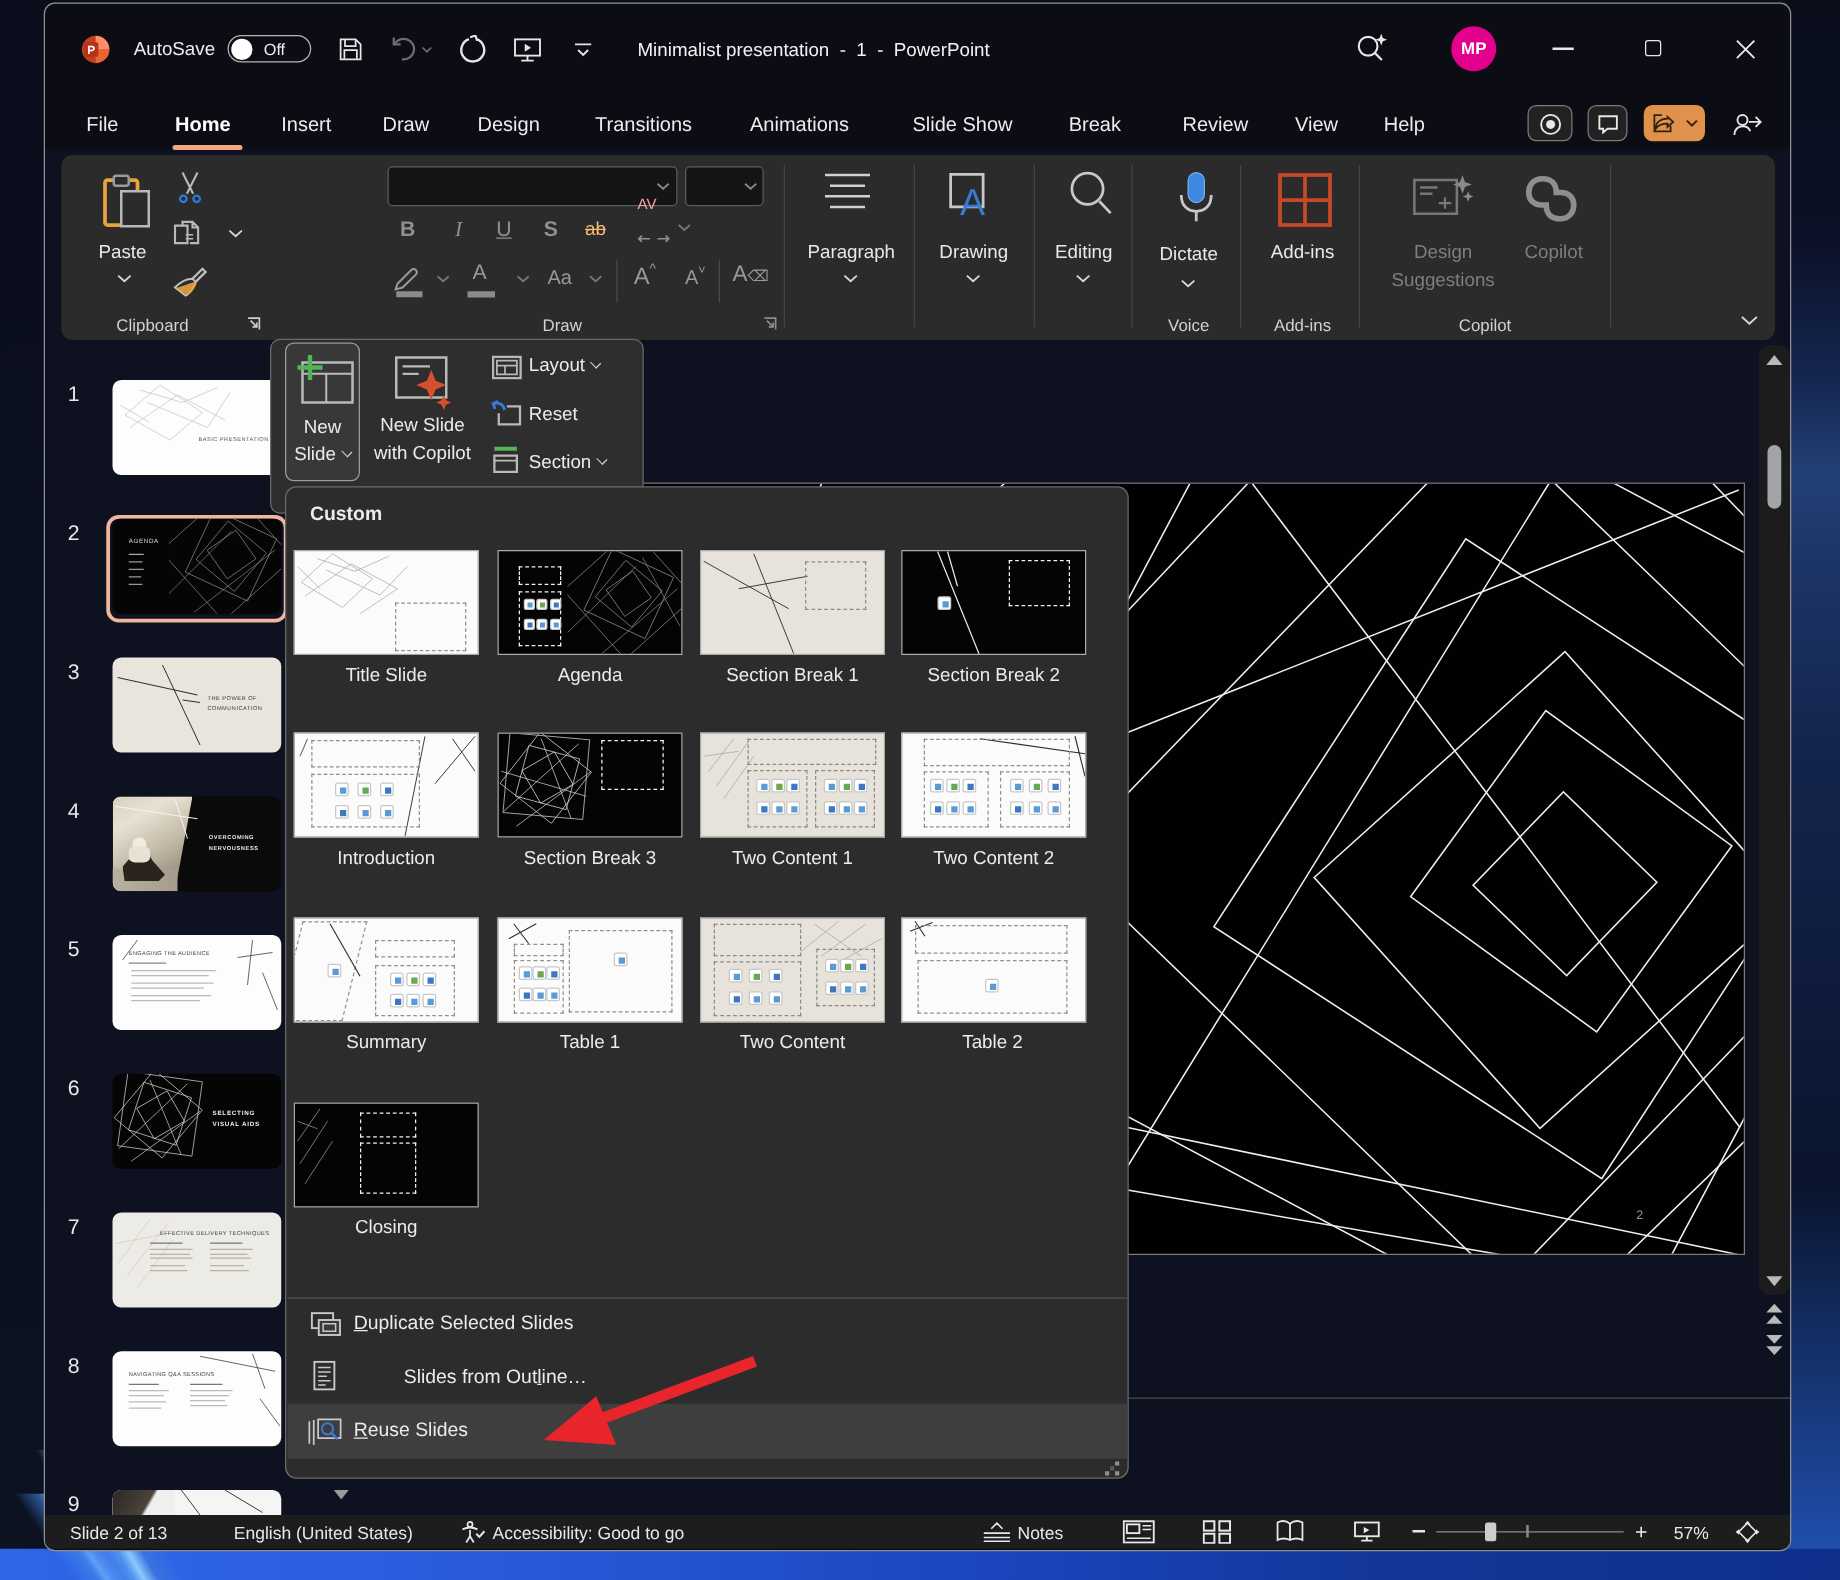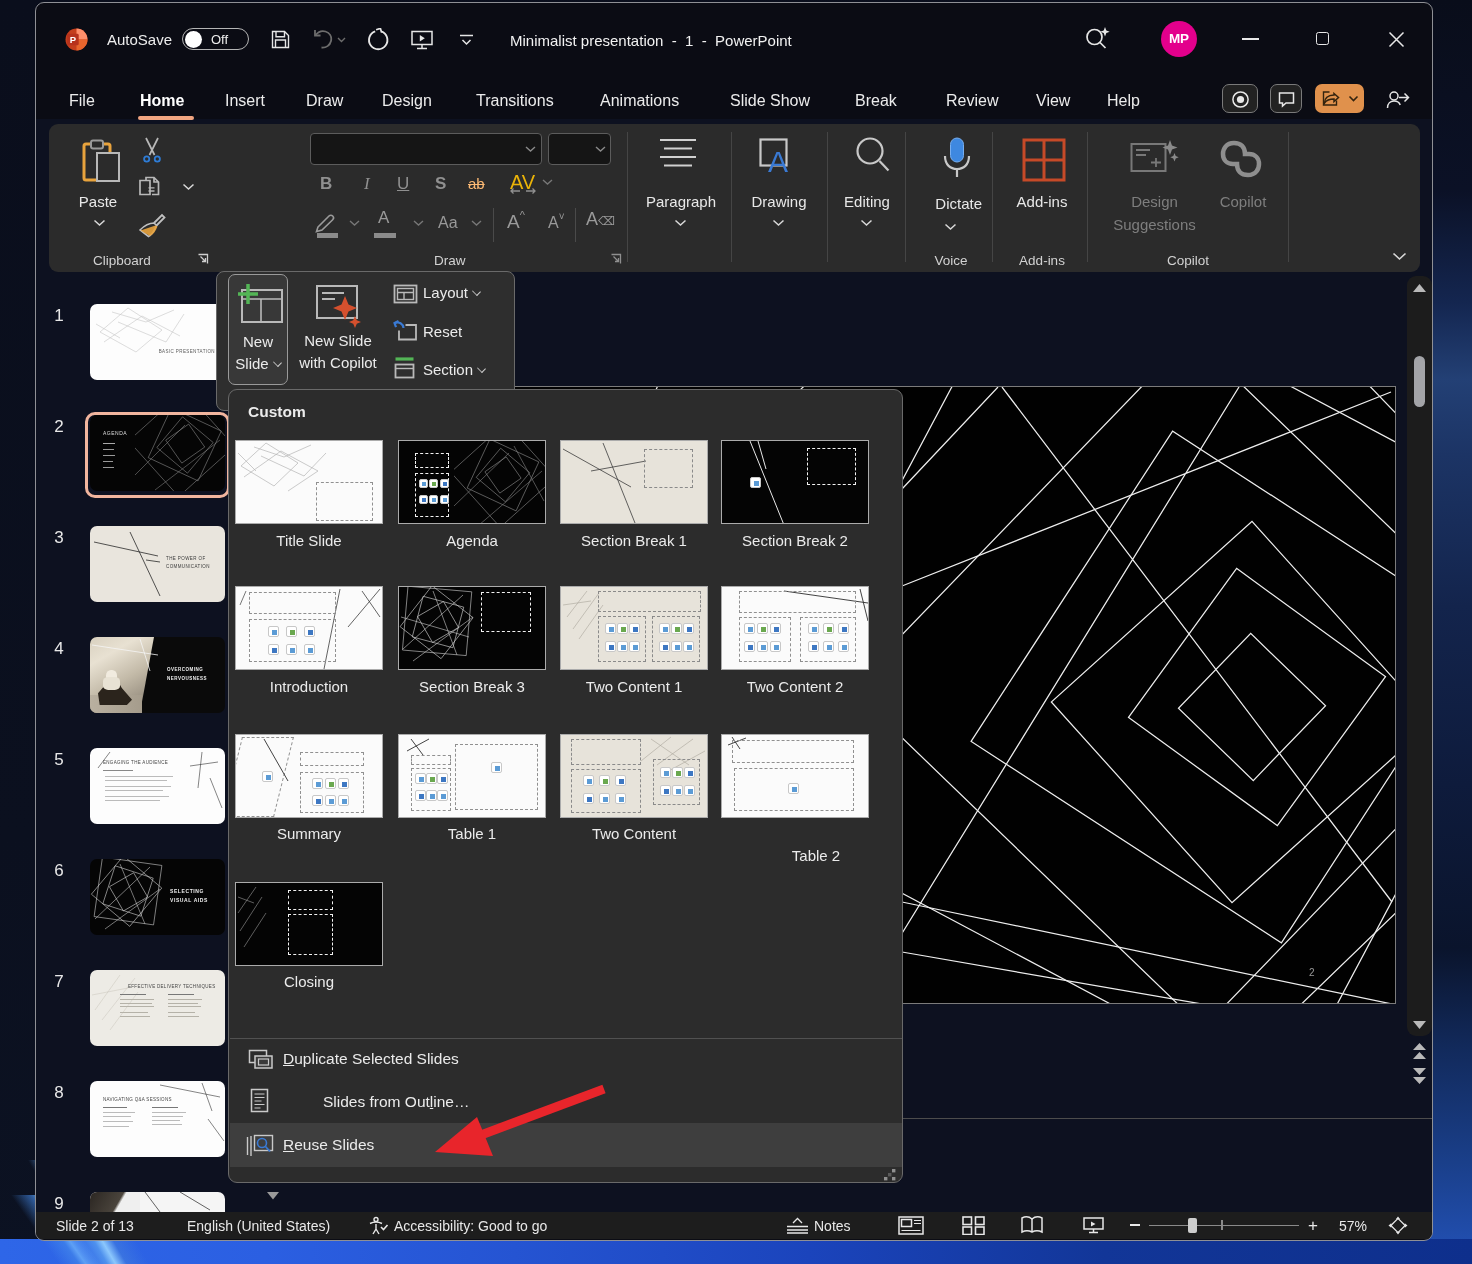--- a/index.html
+++ b/index.html
@@ -181,21 +181,21 @@
     <div class="abs" style="left:499px;top:9px;width:63px;height:32px;background:#151515;border:1px solid #5c5c5c;border-radius:4px;">
       <svg class="abs" style="left:46px;top:12px" width="11" height="7" viewBox="0 0 11 7" fill="none" stroke="#8a8a8a" stroke-width="1.4">
           <path d="M1 1 l4.5 4 4.5-4"></path>
         </svg>
     </div>
     <div class="abs" style="left:271px;top:50px;color:#909090;font-size:17px;font-weight:bold;">B</div>
     <div class="abs" style="left:315px;top:50px;color:#909090;font-size:17px;font-style:italic;font-family:'Liberation Serif',serif;">I</div>
     <div class="abs" style="left:348px;top:50px;color:#909090;font-size:17px;text-decoration:underline;">U</div>
     <div class="abs" style="left:386px;top:50px;color:#909090;font-size:17px;font-weight:bold;">S</div>
     <div class="abs" style="left:419px;top:51px;color:#fdba74;font-size:15px;text-decoration:line-through;">ab</div>
-    <div class="abs" style="left:461px;top:47px;color:#eab308;font-size:20px;">AV</div>
+    <div class="abs" style="left:461px;top:32px;color:#fca5a5;font-size:12px;">AV</div>
     <svg class="abs" style="left:461px;top:63px" width="26" height="8" viewBox="0 0 26 8" fill="none" stroke="#909090" stroke-width="1.3">
       <path d="M1 4 h9 M3.5 1.5 L1 4 l2.5 2.5 M16 4 h9 M22.5 1.5 L25 4 l-2.5 2.5"></path>
     </svg>
     <svg class="abs" style="left:493px;top:55px" width="11" height="7" viewBox="0 0 11 7" fill="none" stroke="#777" stroke-width="1.4">
         <path d="M1 1 l4.5 4 4.5-4"></path>
       </svg>
 
     <svg class="abs" style="left:265px;top:87px" width="27" height="27" viewBox="0 0 27 27" fill="none">
       <path d="M4 16 L15 5 a2.6 2.6 0 0 1 3.7 3.7 L8 19 l-5.5 1.5 z" stroke="#9a9a9a" stroke-width="1.6"></path>
       <rect x="3" y="22" width="21" height="5" fill="#8b8b8b"></rect>
@@ -250,21 +250,21 @@
     <svg class="abs" style="left:811px;top:95px" width="13" height="8" viewBox="0 0 13 8" fill="none" stroke="#d8d8d8" stroke-width="1.5">
         <path d="M1.5 1.5 l5 4.5 5-4.5"></path>
       </svg>
     <div class="abs" style="left:856px;top:8px;width:1px;height:130px;background:#454545;"></div>
 
     <svg class="abs" style="left:891px;top:12px" width="34" height="48" viewBox="0 0 34 48" fill="none">
       <rect x="10.5" y="2" width="13" height="24" rx="6.5" fill="#3e88e0" stroke="#77aef0" stroke-width="1"></rect>
       <path d="M5 20 c0 9 5.5 13 12 13 6.5 0 12-4 12-13" stroke="#c8c8c8" stroke-width="2.2"></path>
       <path d="M17 33 v8" stroke="#c8c8c8" stroke-width="2.2"></path>
     </svg>
-    <div class="abs" style="left:871px;top:71px;width:62px;text-align:right;">Dictate</div>
+    <div class="abs" style="left:871px;top:71px;width:62px;text-align:center;">Dictate</div>
     <svg class="abs" style="left:895px;top:99px" width="13" height="8" viewBox="0 0 13 8" fill="none" stroke="#d8d8d8" stroke-width="1.5">
         <path d="M1.5 1.5 l5 4.5 5-4.5"></path>
       </svg>
     <div class="abs" style="left:871px;top:129px;font-size:13.5px;color:#d2d2d2;width:62px;text-align:center;">Voice</div>
     <div class="abs" style="left:943px;top:8px;width:1px;height:130px;background:#454545;"></div>
 
     <svg class="abs" style="left:973px;top:14px" width="44" height="44" viewBox="0 0 44 44" fill="none" stroke="#c64a28" stroke-width="3">
       <rect x="2" y="2" width="40" height="40"></rect>
       <path d="M22 2 v40 M2 22 h40"></path>
     </svg>
@@ -849,21 +849,21 @@
       </svg>
       <div class="dsh" style="left:10px;top:5px;width:122px;height:23px;"></div>
       <div class="dsh" style="left:12px;top:33px;width:120px;height:43px;"></div>
       <div class="ic" style="left:66px;top:48px;">
           <div class="icb"></div>
         </div>
     </div>
     <div class="glabel" style="left:5px;top:435px;">Summary</div>
     <div class="glabel" style="left:168px;top:435px;">Table 1</div>
     <div class="glabel" style="left:330px;top:435px;">Two Content</div>
-    <div class="glabel" style="left:512px;top:435px;margin-top:22px;">Table 2</div>
+    <div class="glabel" style="left:490px;top:435px;">Table 2</div>
 
     <div class="gth" style="left:6px;top:492px;background:#040404;">
       <svg width="148" height="84" viewBox="0 0 148 84" fill="none" stroke="#9a9a9a" stroke-width="0.6">
         <path d="M2 30 L20 4 M4 48 L26 14 M8 64 L30 30 M2 14 L18 20"></path>
       </svg>
       <div class="dshw" style="left:52px;top:7px;width:45px;height:20px;"></div>
       <div class="dshw" style="left:52px;top:31px;width:45px;height:41px;"></div>
     </div>
     <div class="glabel" style="left:5px;top:583px;">Closing</div>
 

